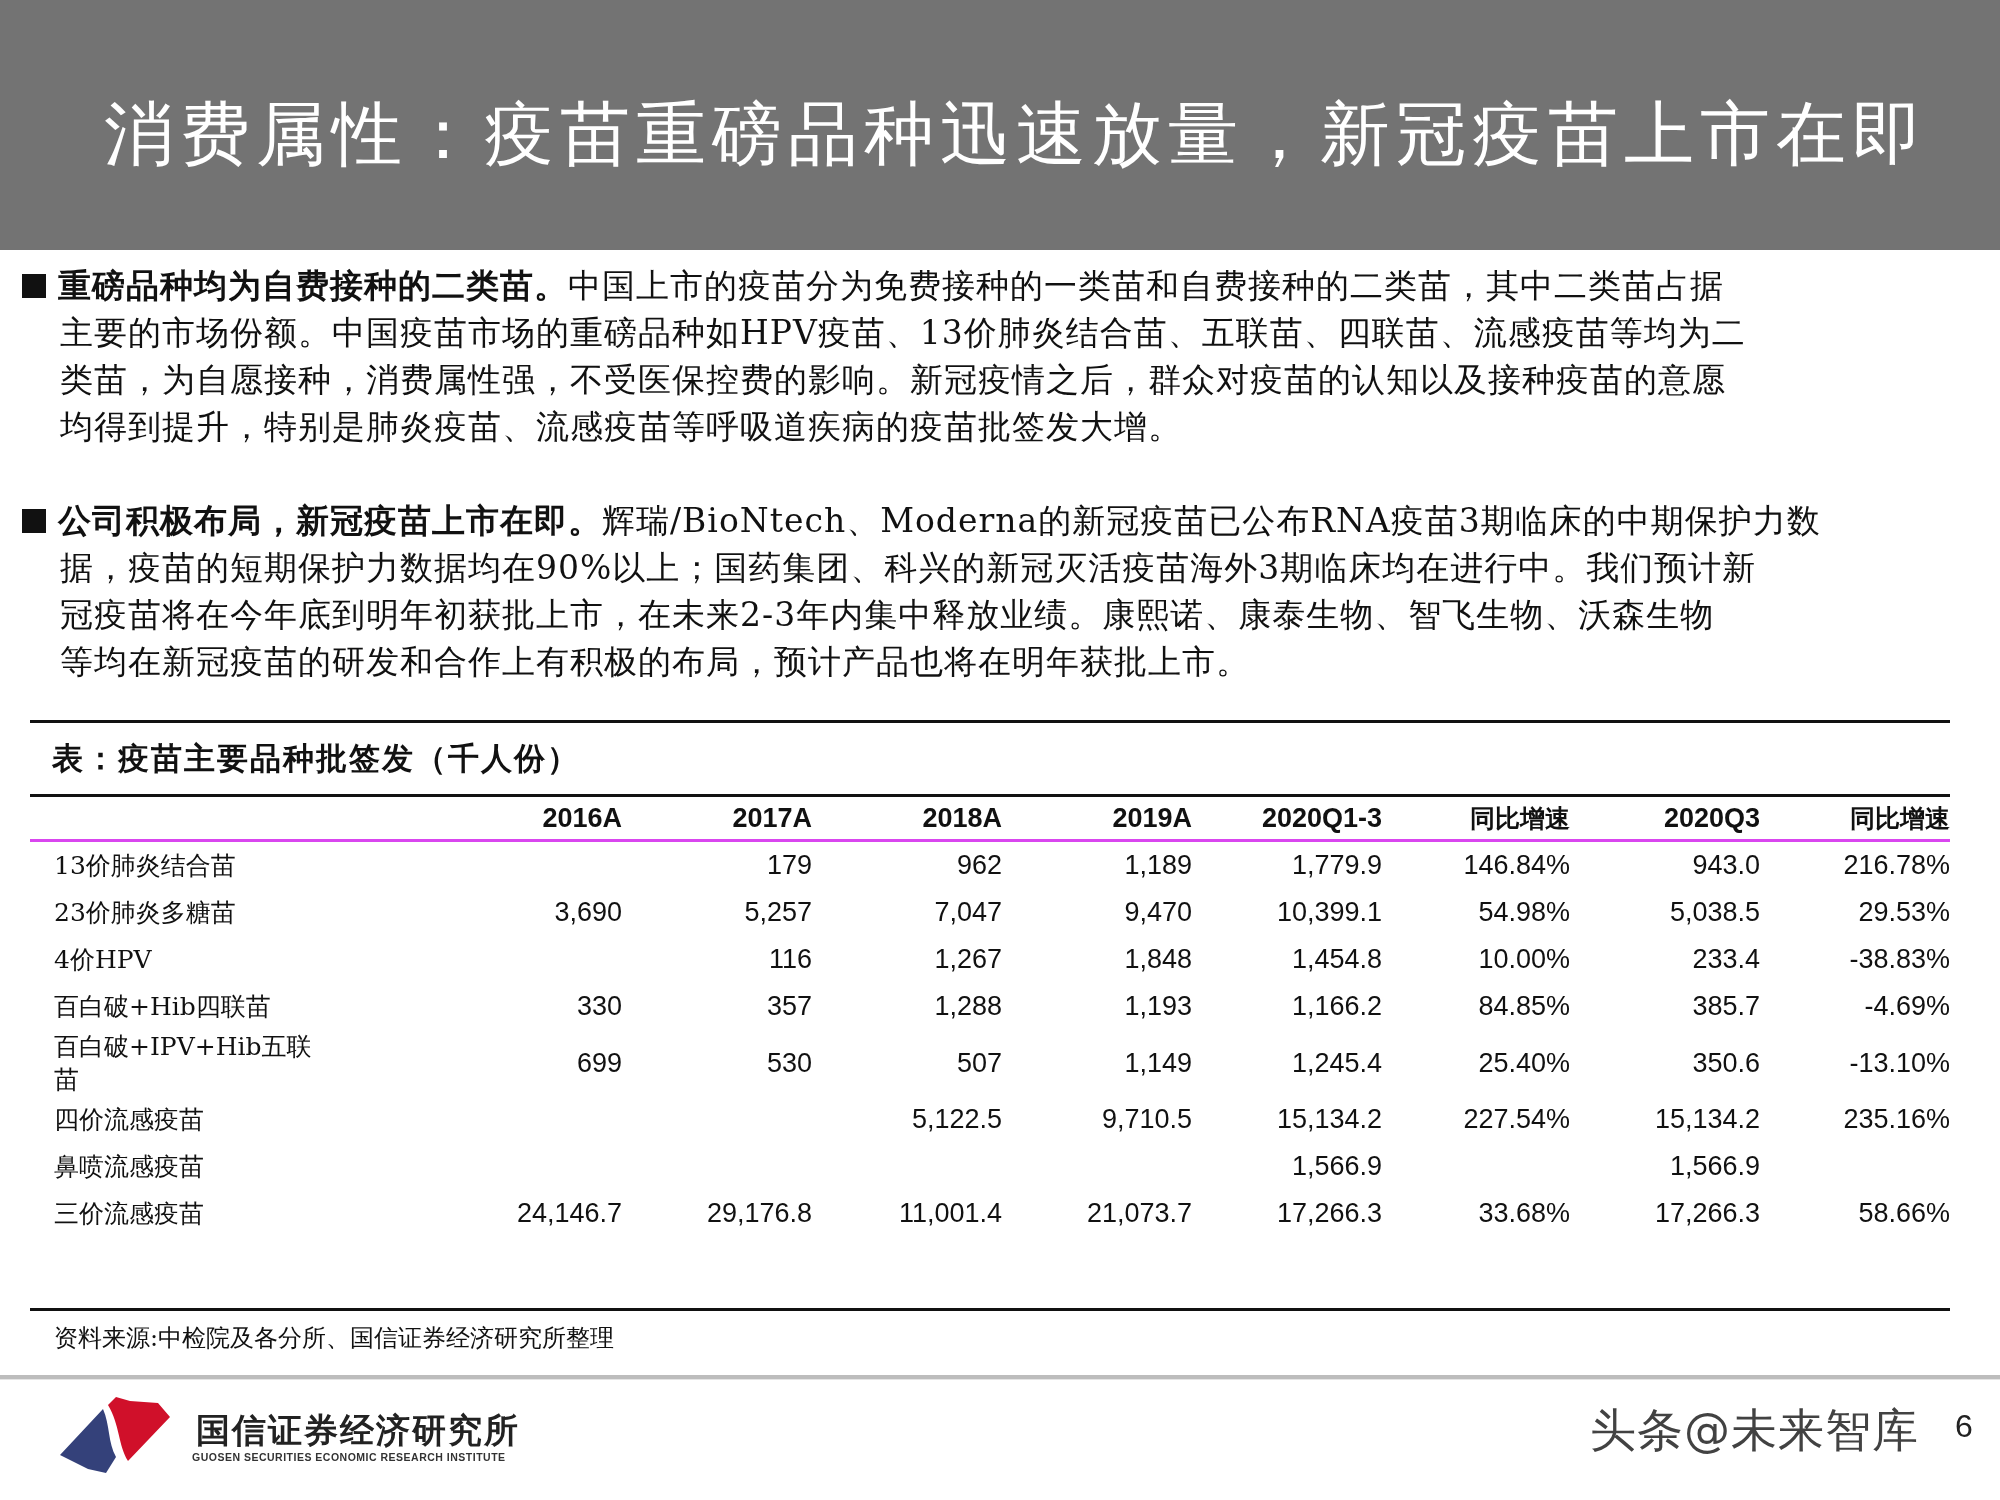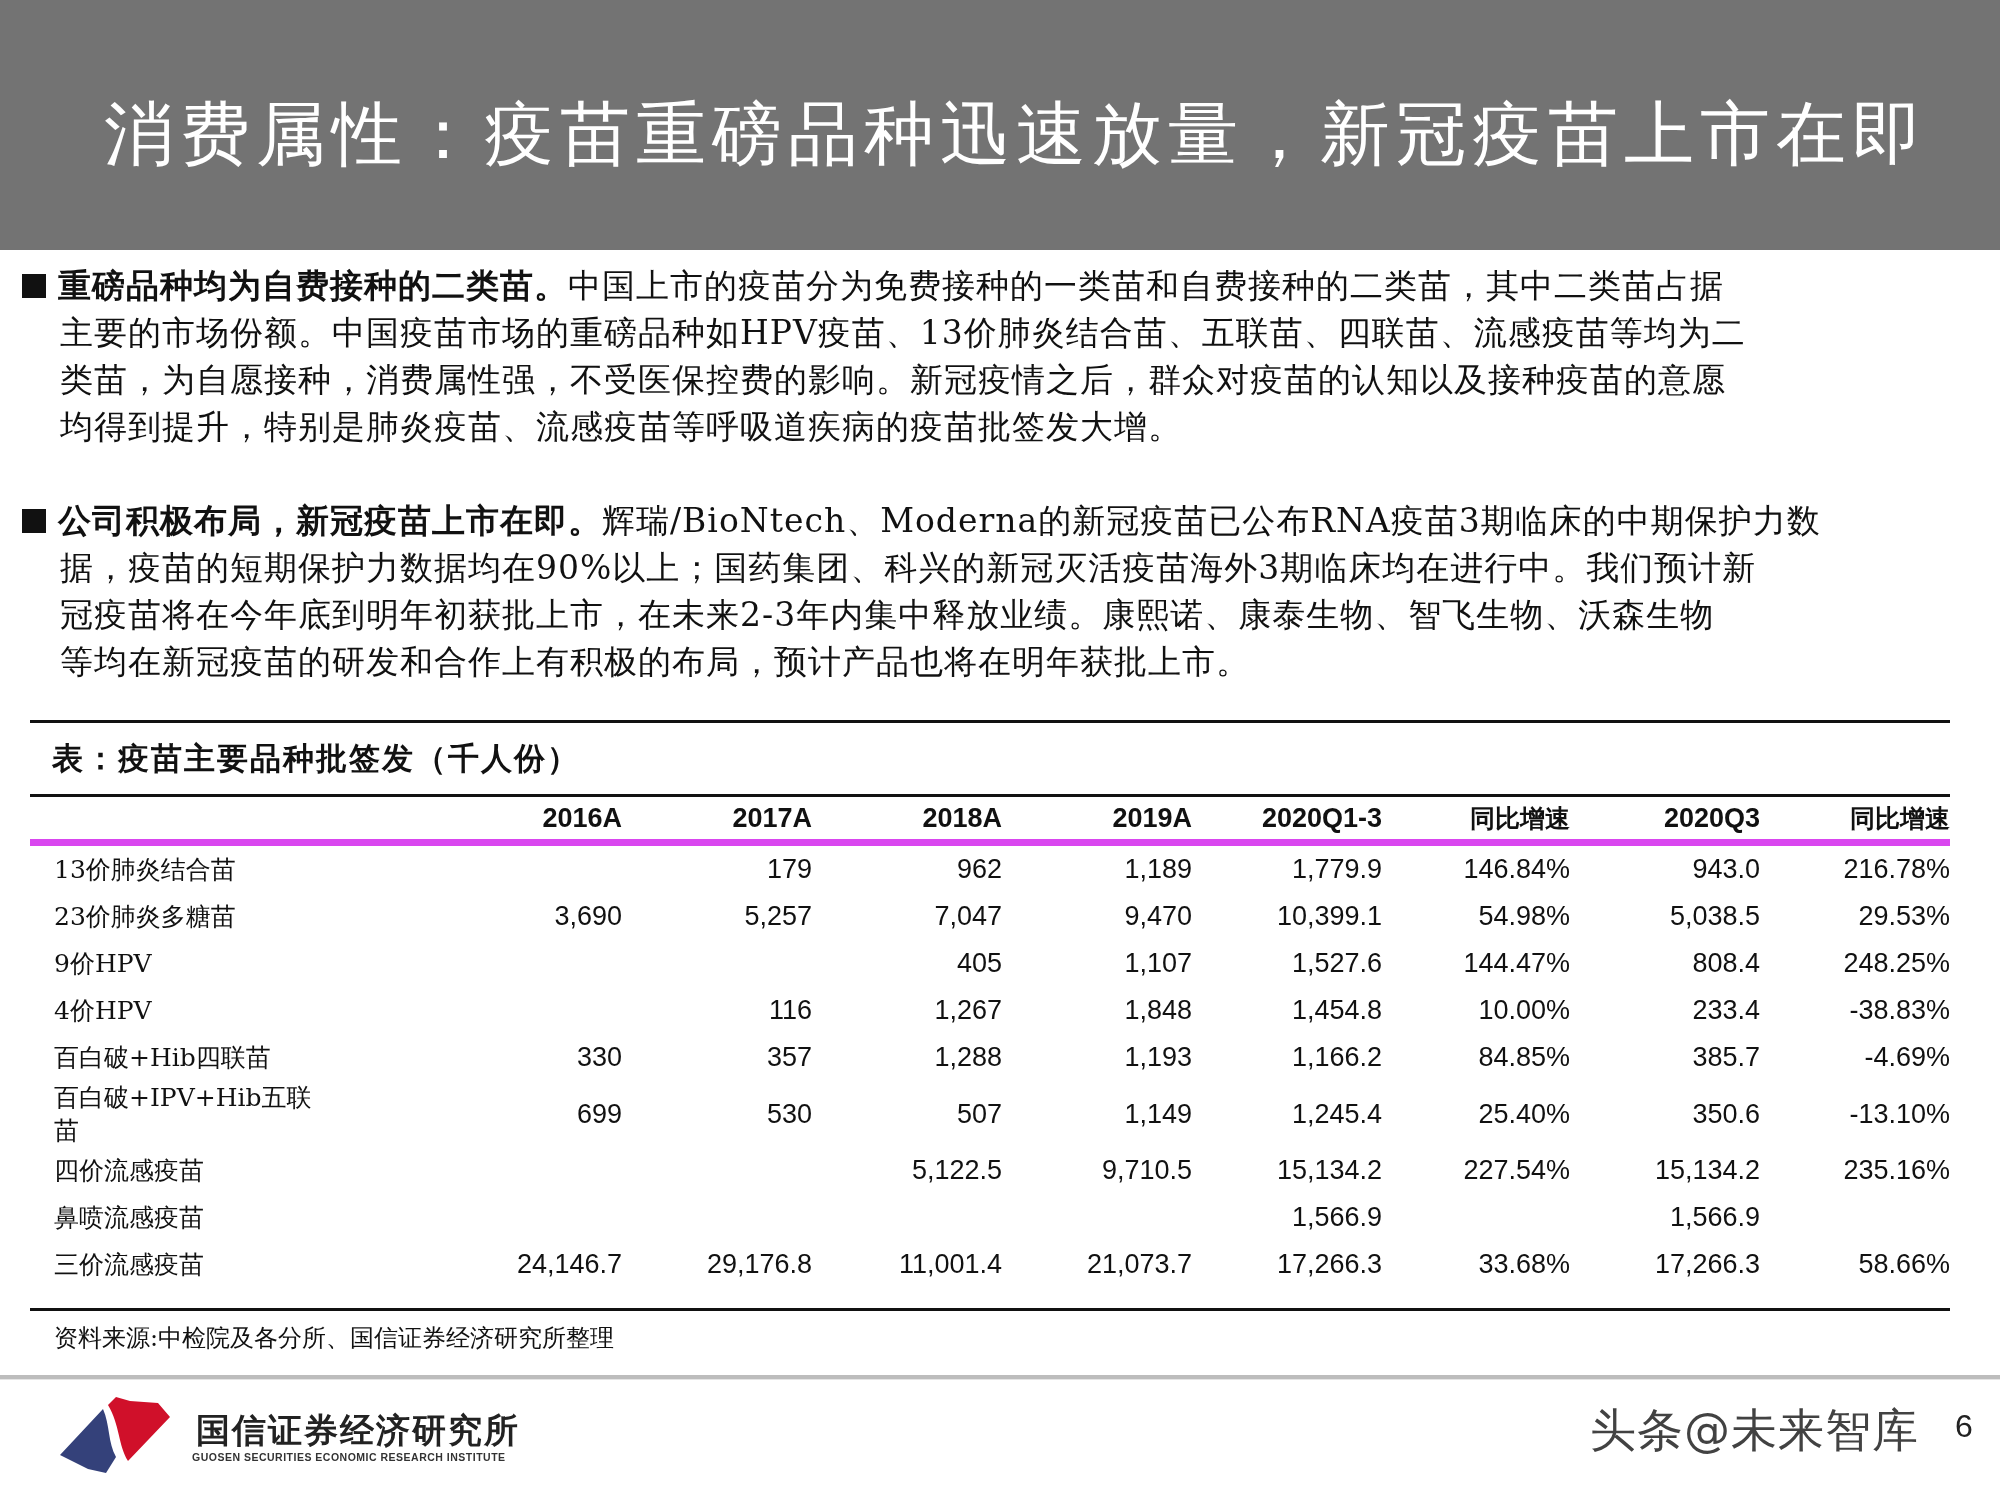--- a/index.html
+++ b/index.html
@@ -61,21 +61,21 @@
       <col style="width:292px">
       <col style="width:190px">
       <col style="width:190px">
       <col style="width:190px">
       <col style="width:190px">
       <col style="width:188px">
       <col style="width:190px">
       <col style="width:190px">
   </colgroup>
   <thead>
-    <tr style="border-bottom:7px solid #d946ef;">
+    <tr style="border-bottom:3px solid #d946ef;">
       <th></th>
       <th>2016A</th>
       <th>2017A</th>
       <th>2018A</th>
       <th>2019A</th>
       <th>2020Q1-3</th>
       <th class="cn">同比增速</th>
       <th>2020Q3</th>
       <th class="cn">同比增速</th>
     </tr>
@@ -95,31 +95,20 @@
       <tr>
         <td>23价肺炎多糖苗</td>
         <td>3,690</td>
         <td>5,257</td>
         <td>7,047</td>
         <td>9,470</td>
         <td>10,399.1</td>
         <td>54.98%</td>
         <td>5,038.5</td>
         <td>29.53%</td>
-      </tr>
-      <tr>
-        <td>9价HPV</td>
-        <td></td>
-        <td></td>
-        <td>405</td>
-        <td>1,107</td>
-        <td>1,527.6</td>
-        <td>144.47%</td>
-        <td>808.4</td>
-        <td>248.25%</td>
       </tr>
       <tr>
         <td>4价HPV</td>
         <td></td>
         <td>116</td>
         <td>1,267</td>
         <td>1,848</td>
         <td>1,454.8</td>
         <td>10.00%</td>
         <td>233.4</td>

